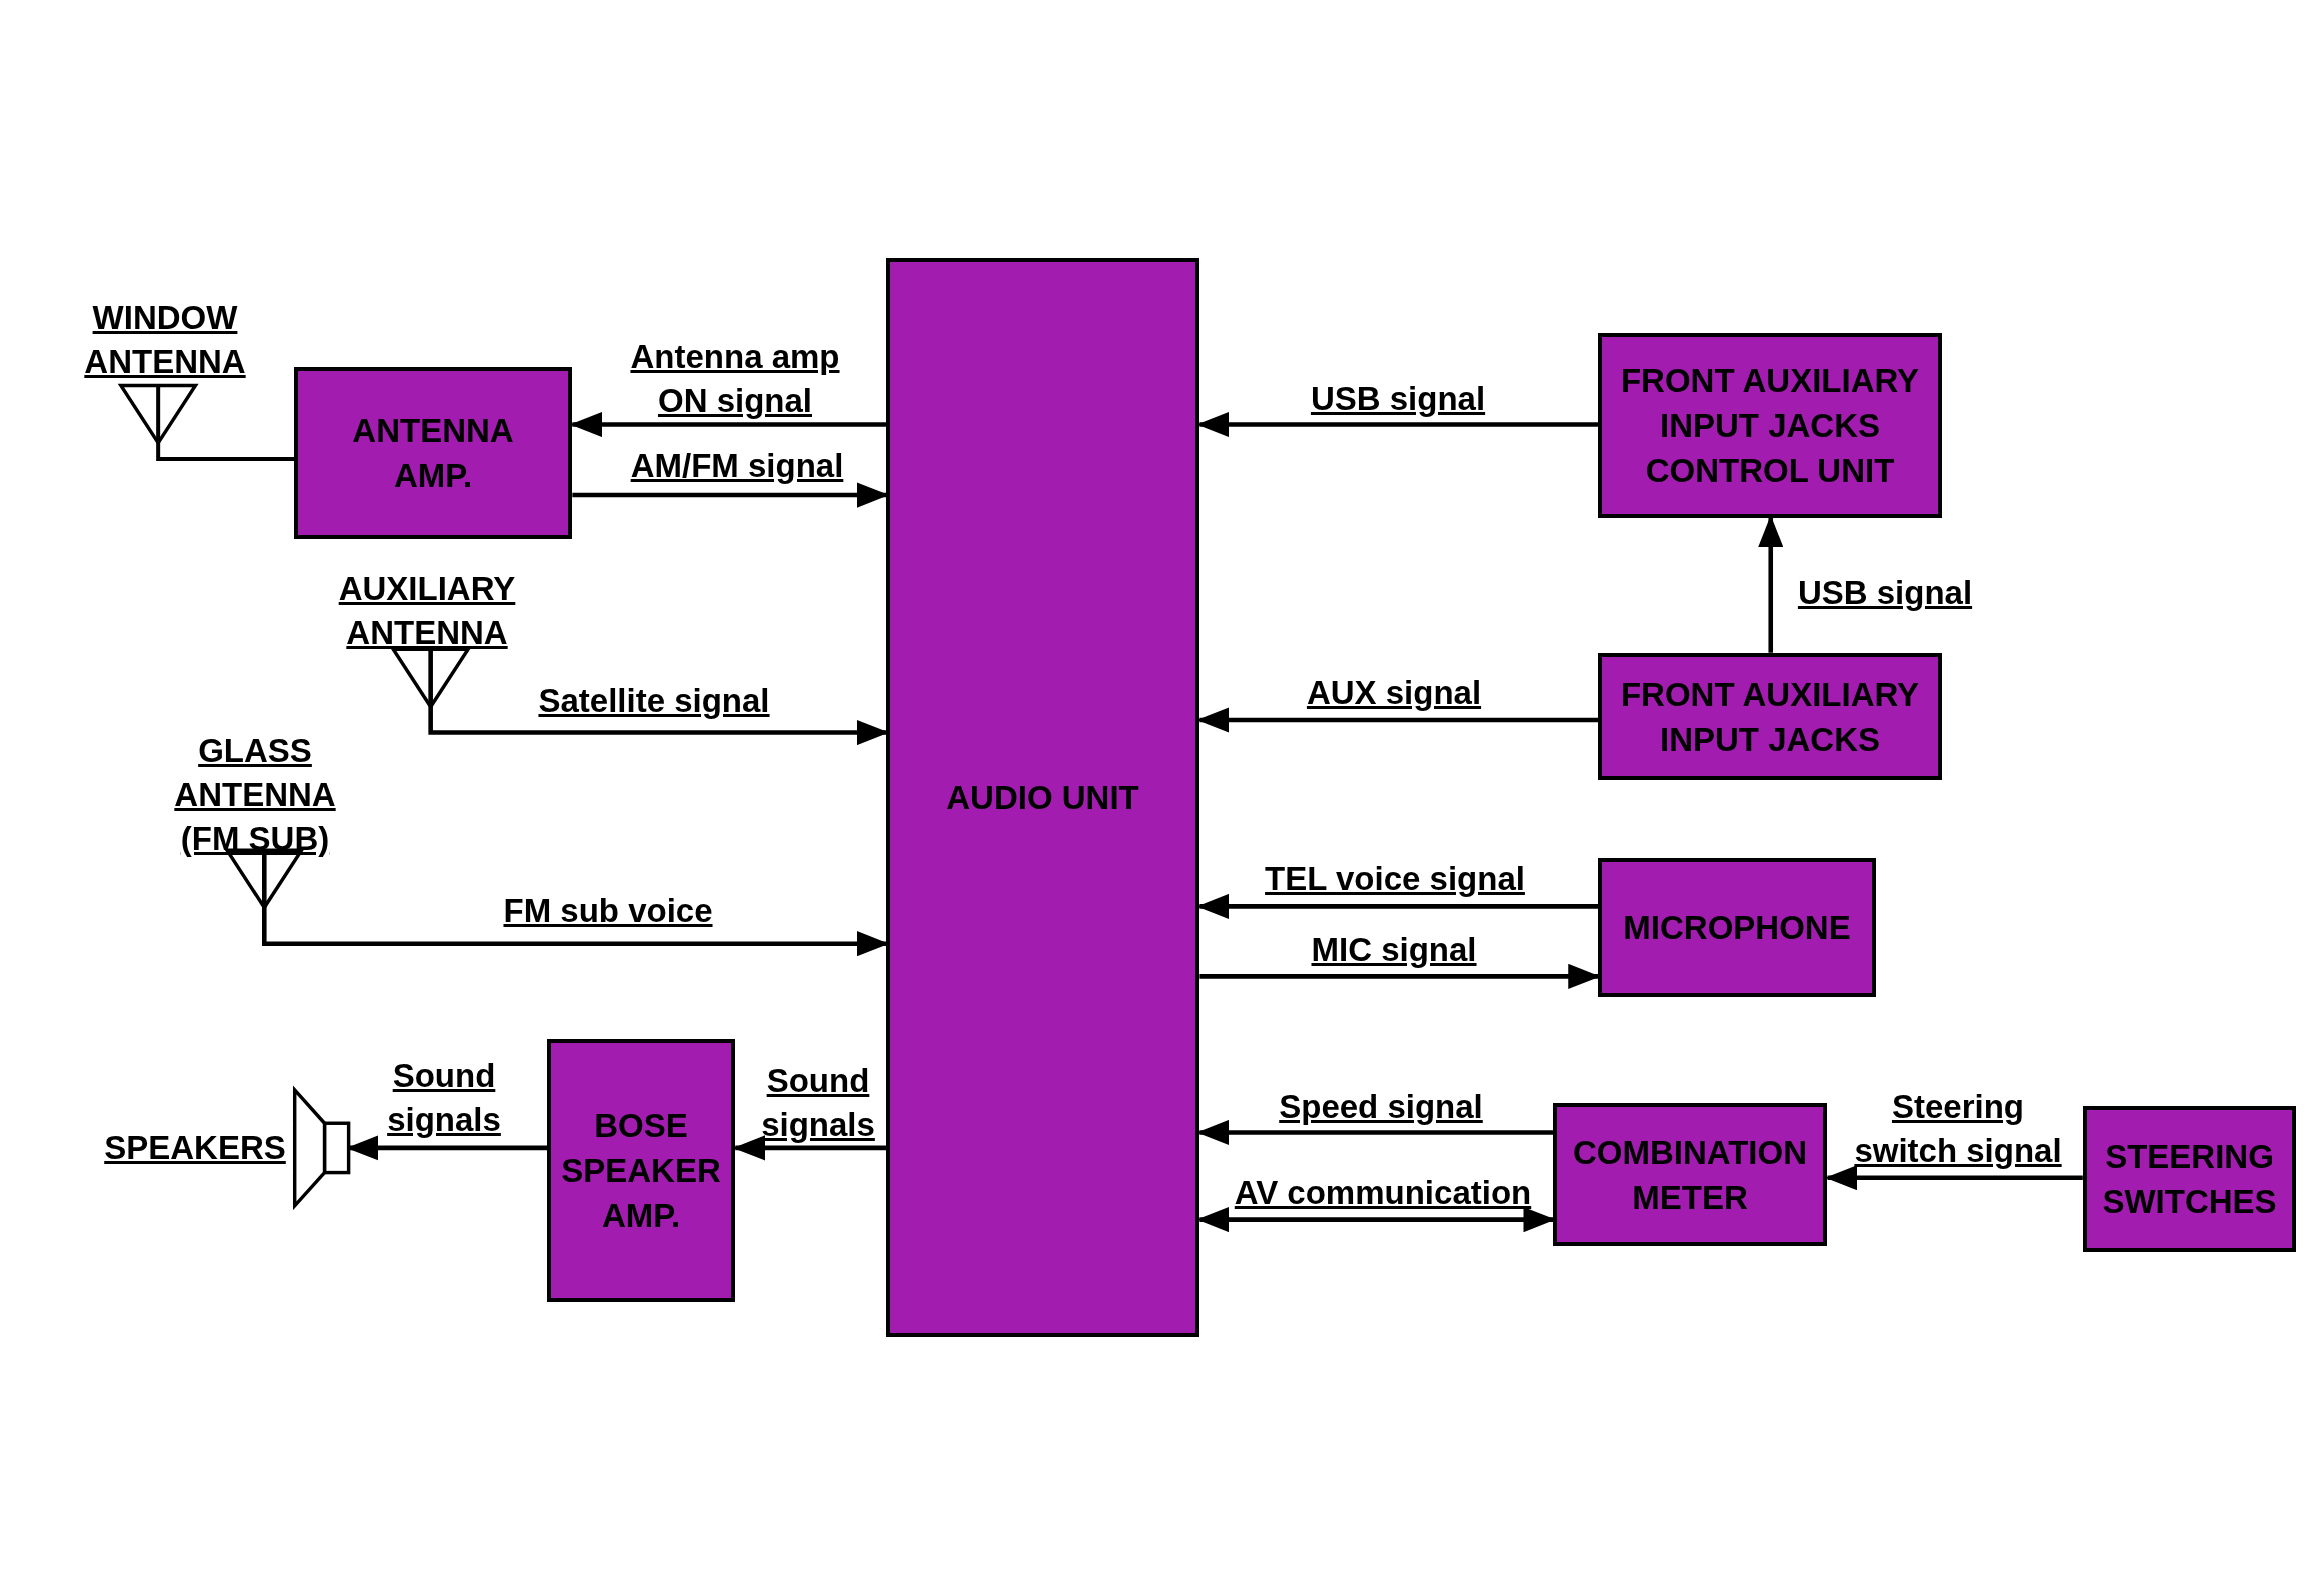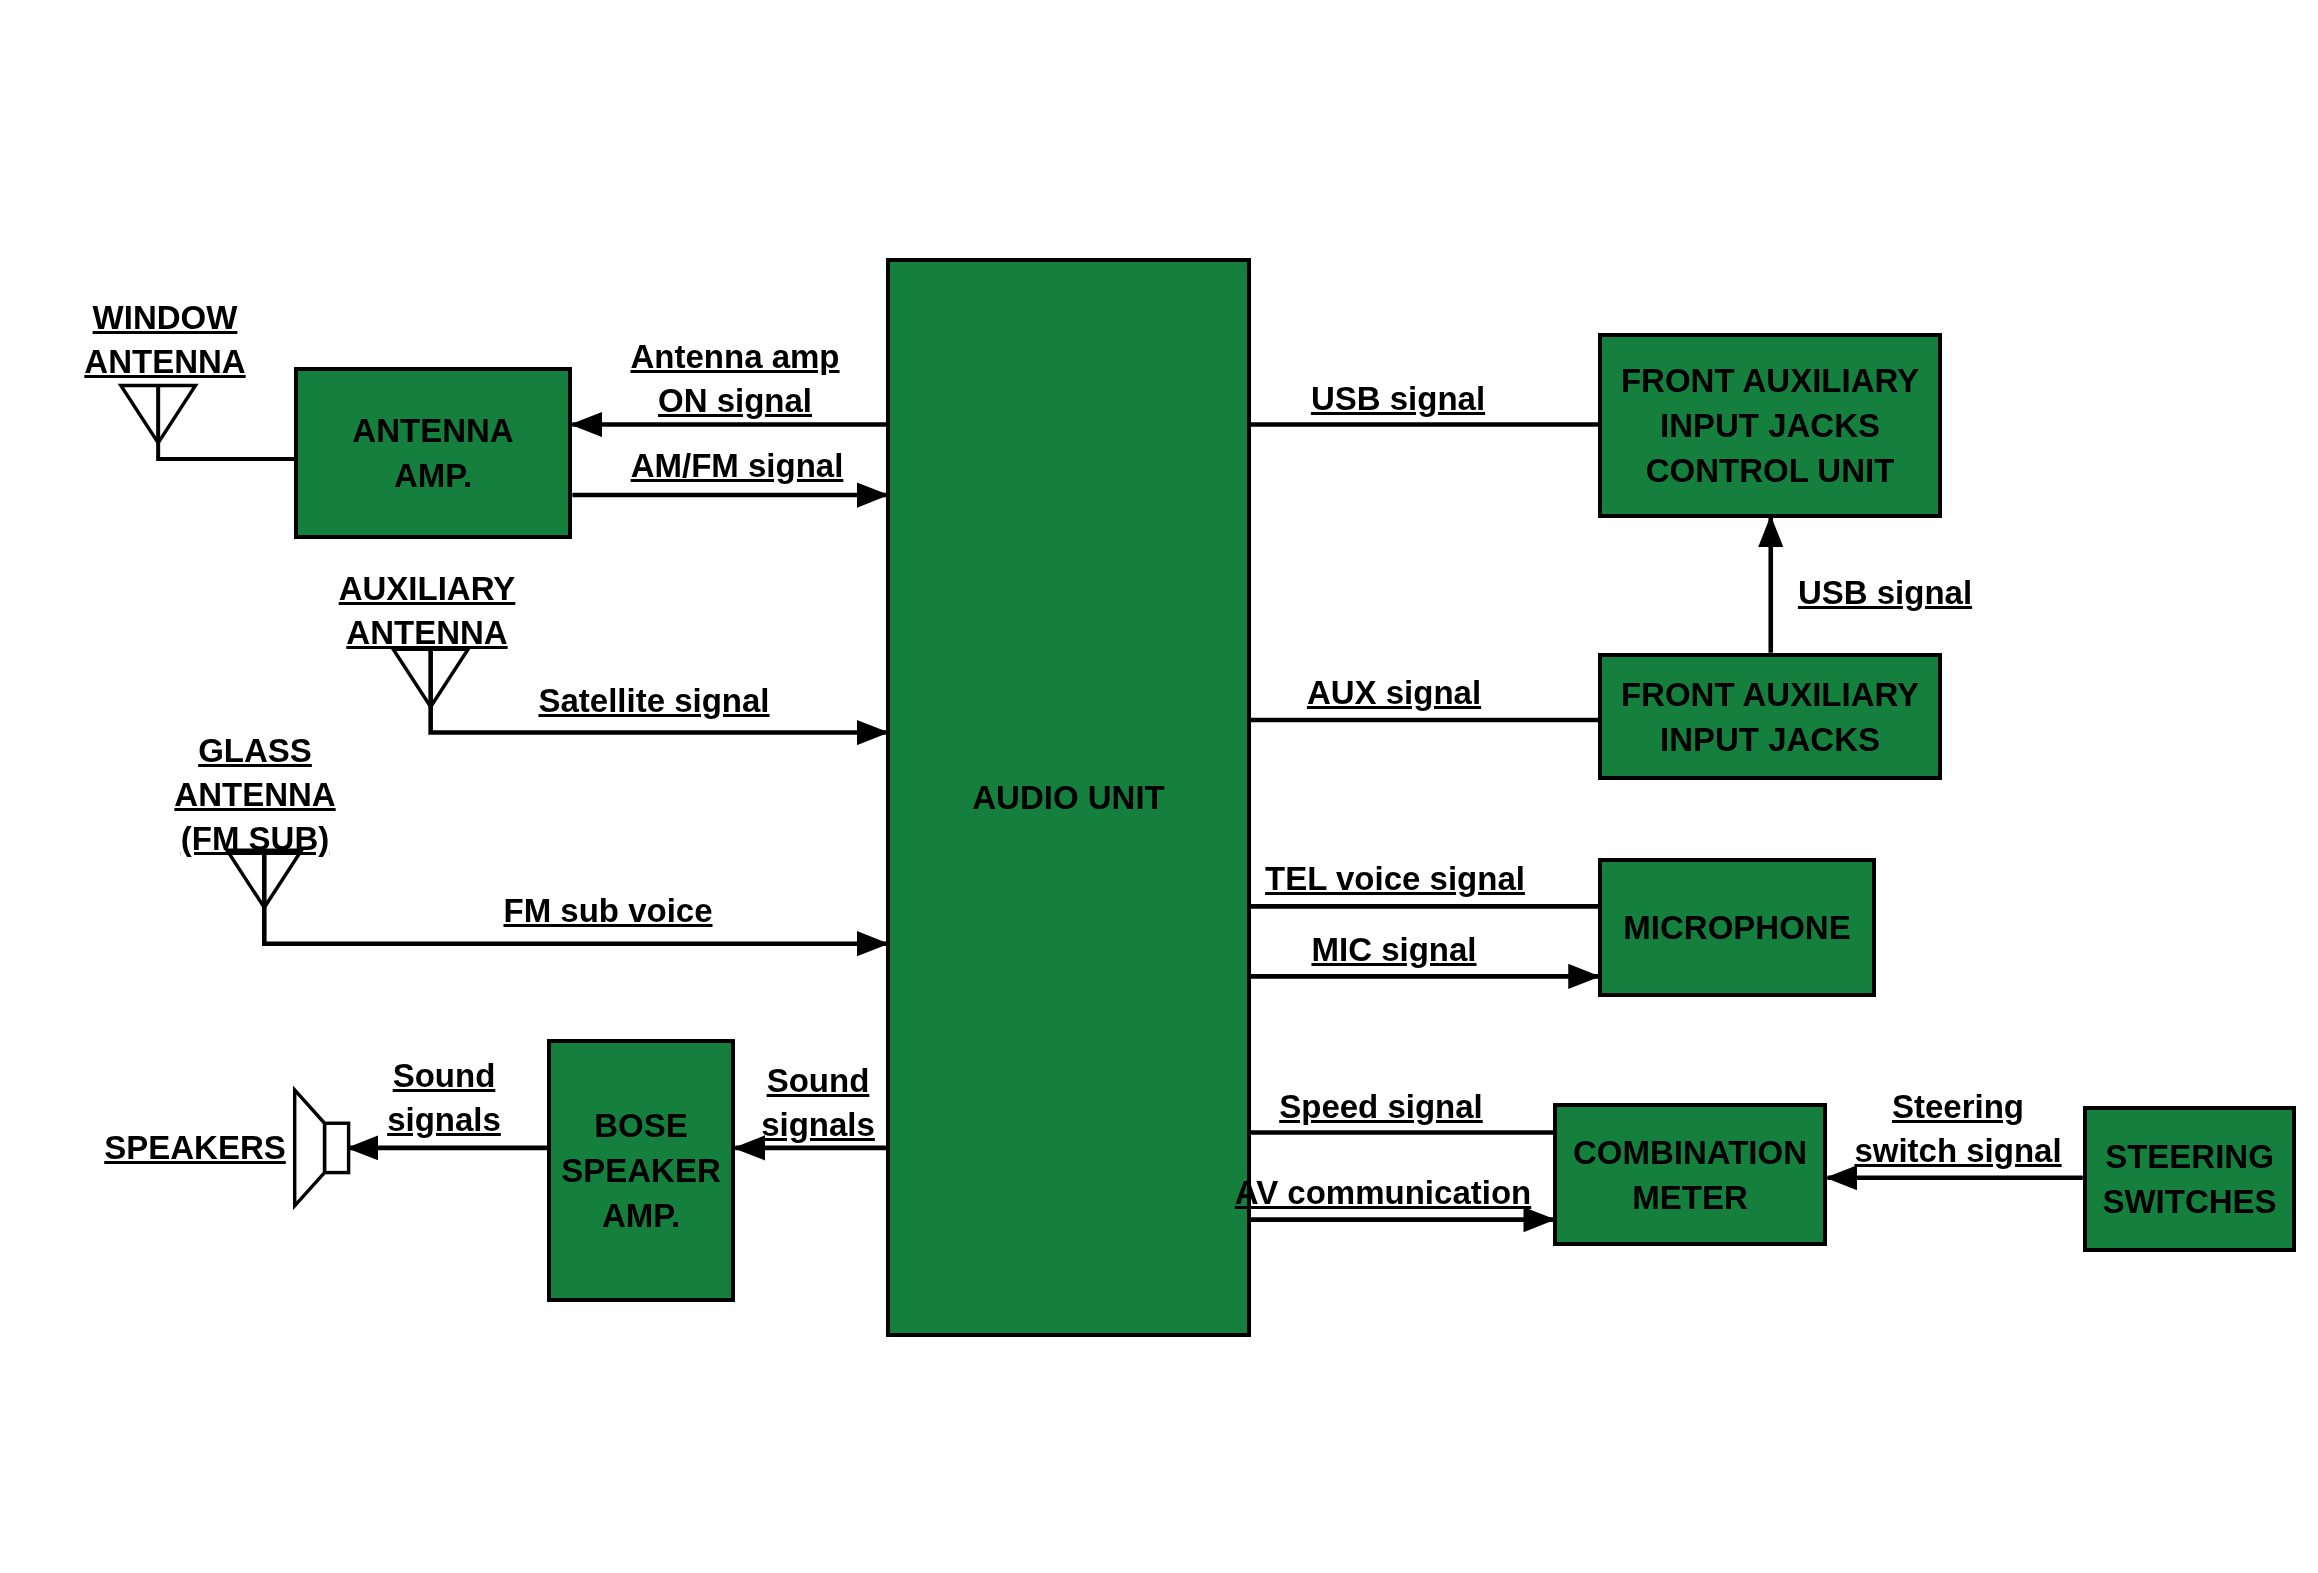--- a/index.html
+++ b/index.html
@@ -7,21 +7,21 @@
     position:relative;
     width:2319px;height:1573px;
     background:#ffffff;
     font-family:"Liberation Sans","DejaVu Sans",sans-serif;
     color:#000;
   }
   #wires{position:absolute;left:0;top:0;width:2319px;height:1573px;}
   .box{
     position:absolute;
     box-sizing:border-box;
-    background:#15803d;
+    background:#a21caf;
     border:4.6px solid #000000;
     display:flex;flex-direction:column;
     align-items:center;justify-content:center;
     text-align:center;
   }
   .bl{font-size:33px;font-weight:700;line-height:45px;white-space:nowrap;}
   .sig{
     position:absolute;
     transform:translate(-50%,-50%);
     text-align:center;
@@ -72,21 +72,21 @@
     <path d="M3630 2053 L3185 2053" stroke="#000" stroke-width="8" marker-end="url(#ah)"></path>
 
     <path d="M1545 2001 L1281 2001" stroke="#000" stroke-width="8" marker-end="url(#ah)"></path>
 
     <path d="M954 2001 L607 2001" stroke="#000" stroke-width="8" marker-end="url(#ah)"></path>
 
     <rect x="565" y="1958" width="42" height="86" fill="#ffffff" stroke="#000" stroke-width="6"></rect>
     <polygon points="565,1958 513,1900 513,2102 565,2044" fill="#ffffff" stroke="#000" stroke-width="6"></polygon>
   </svg>
 
-  <div class="box" style="left:886px;top:258px;width:365px;height:1079px">
+  <div class="box" style="left:886px;top:258px;width:313px;height:1079px">
     <div class="bl">AUDIO UNIT</div>
   </div>
 
   <div class="box" style="left:294px;top:367px;width:278px;height:172px">
     <div class="bl">ANTENNA</div>
     <div class="bl">AMP.</div>
   </div>
 
   <div class="box" style="left:1598px;top:333px;width:344px;height:185px">
     <div class="bl">FRONT AUXILIARY</div>

